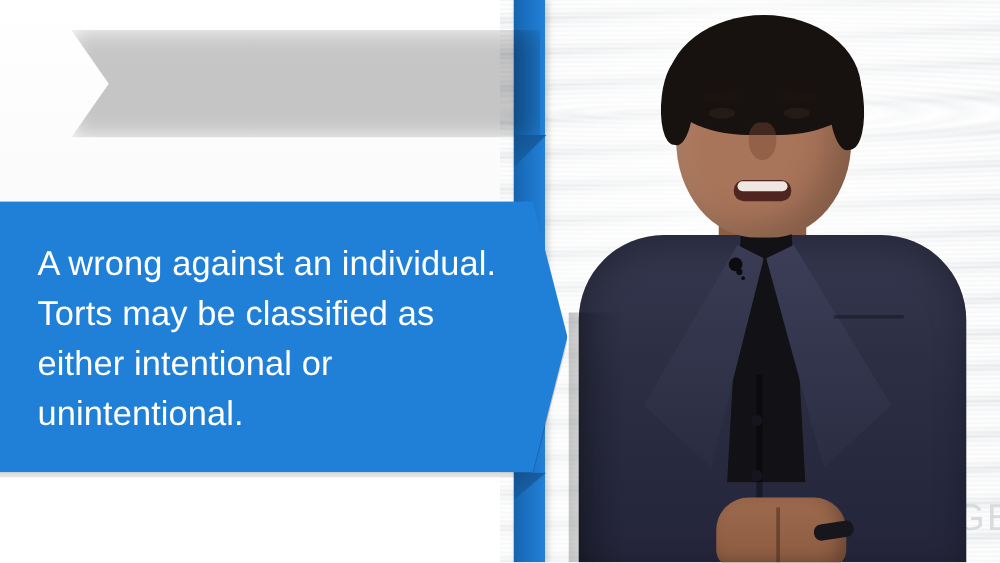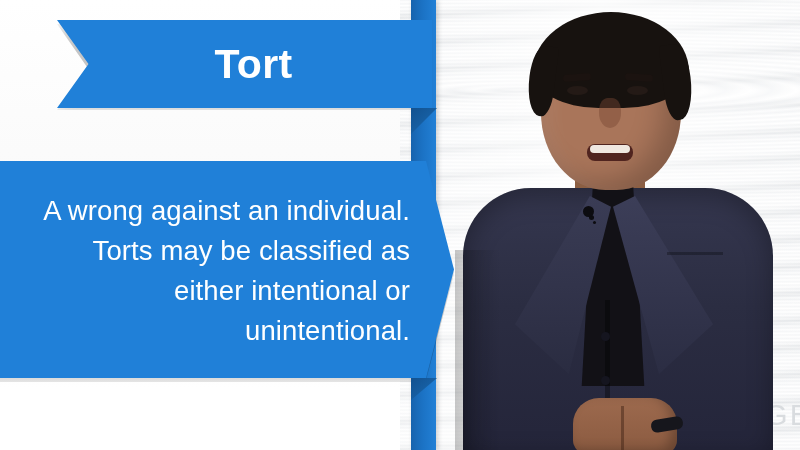--- a/index.html
+++ b/index.html
@@ -278,21 +278,20 @@
   }
   .callout-text {
     position: absolute;
     left: 50px; top: 30px;
     width: 380px;
     color: #ffffff;
     font-size: 27.5px;
     font-weight: 400;
     line-height: 40px;
     letter-spacing: .1px;
-    text-align: right;
   }
   .callout-fold {
     position: absolute;
     left: 411px; top: 378px;
     width: 26px; height: 22px;
     background: linear-gradient(135deg,#12518f 0%,#1a6bb5 100%);
     clip-path: polygon(0% 0%, 100% 0%, 0% 100%);
   }
 </style>
 </head>
@@ -332,23 +331,20 @@
     </div>
     <div class="p-hands"></div>
     <div class="p-hand-split"></div>
     <div class="p-clicker"></div>
     <div class="p-shadow-l"></div>
   </div>
 
   <div class="stripe"></div>
 
   <div class="banner-shadow"></div>
-  <div class="banner">
-    <span class="banner-title">Tort</span>
-  </div>
   <div class="banner-fold"></div>
 
   <div class="callout-shadow"></div>
   <div class="callout">
     <div class="callout-text">A wrong against an individual. Torts may be classified as either intentional or unintentional.</div>
   </div>
   <div class="callout-fold"></div>
 
 </div>
 

